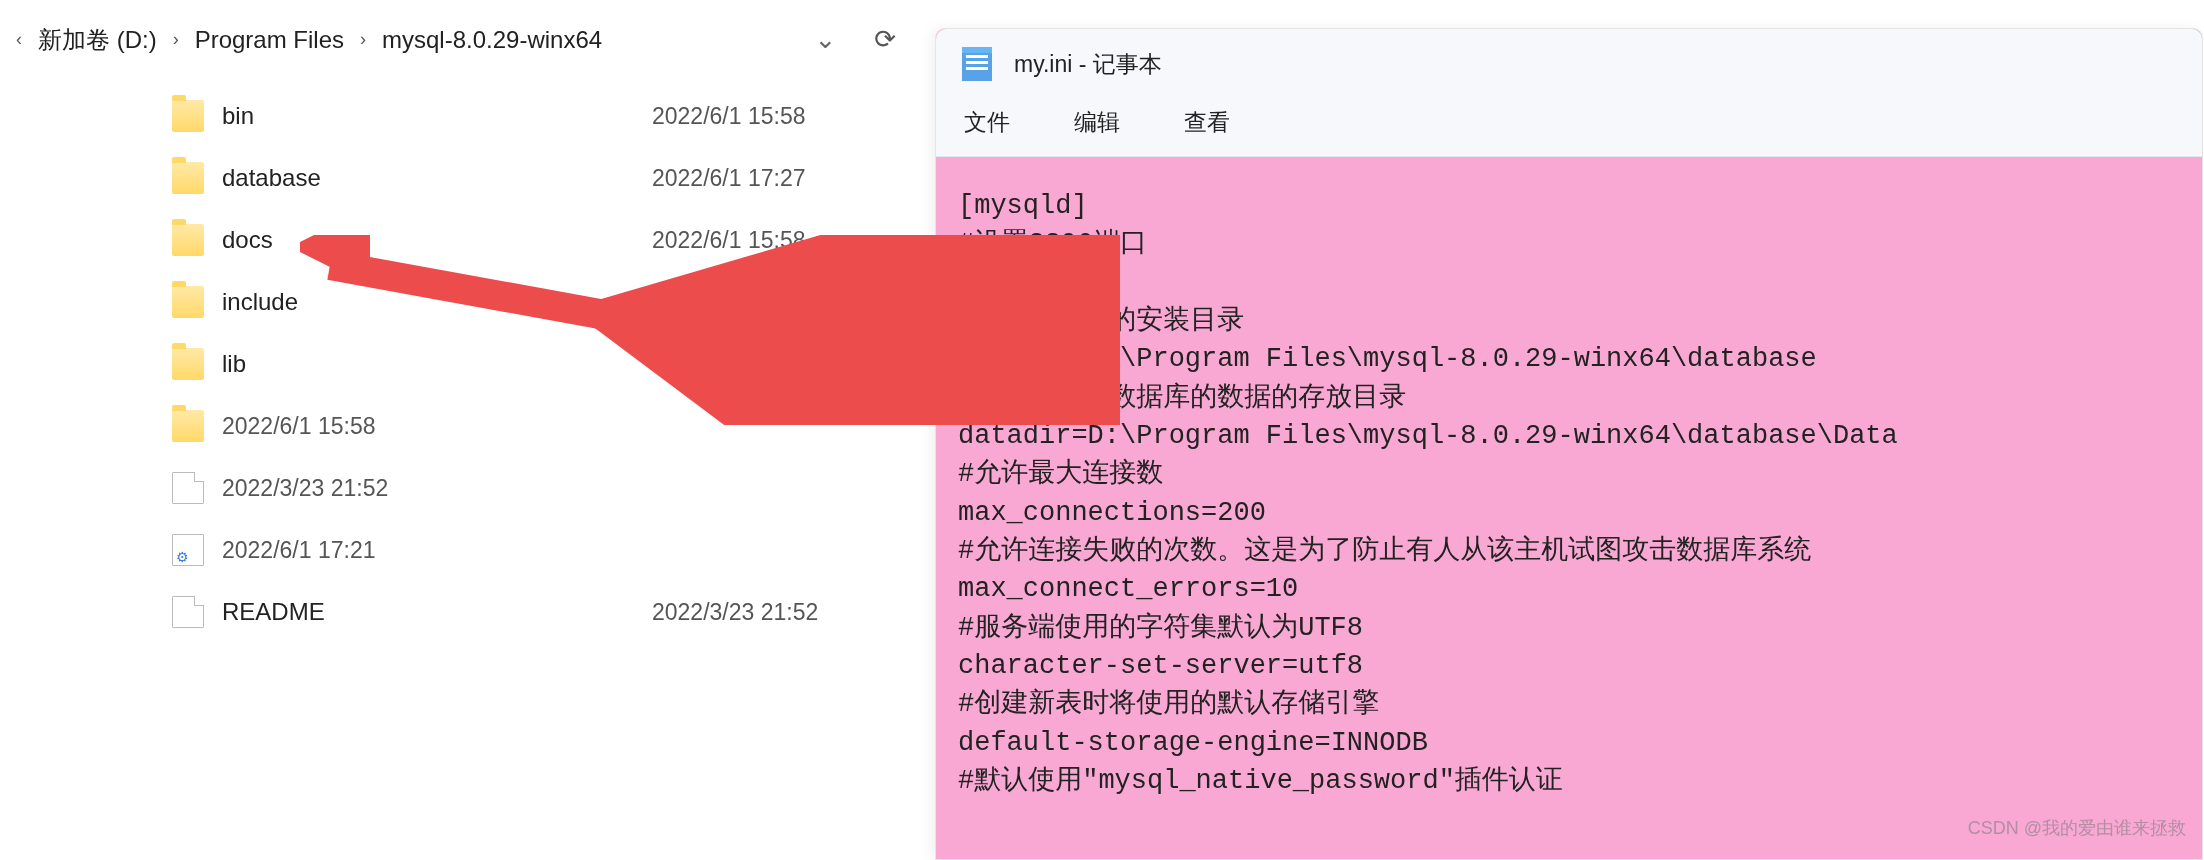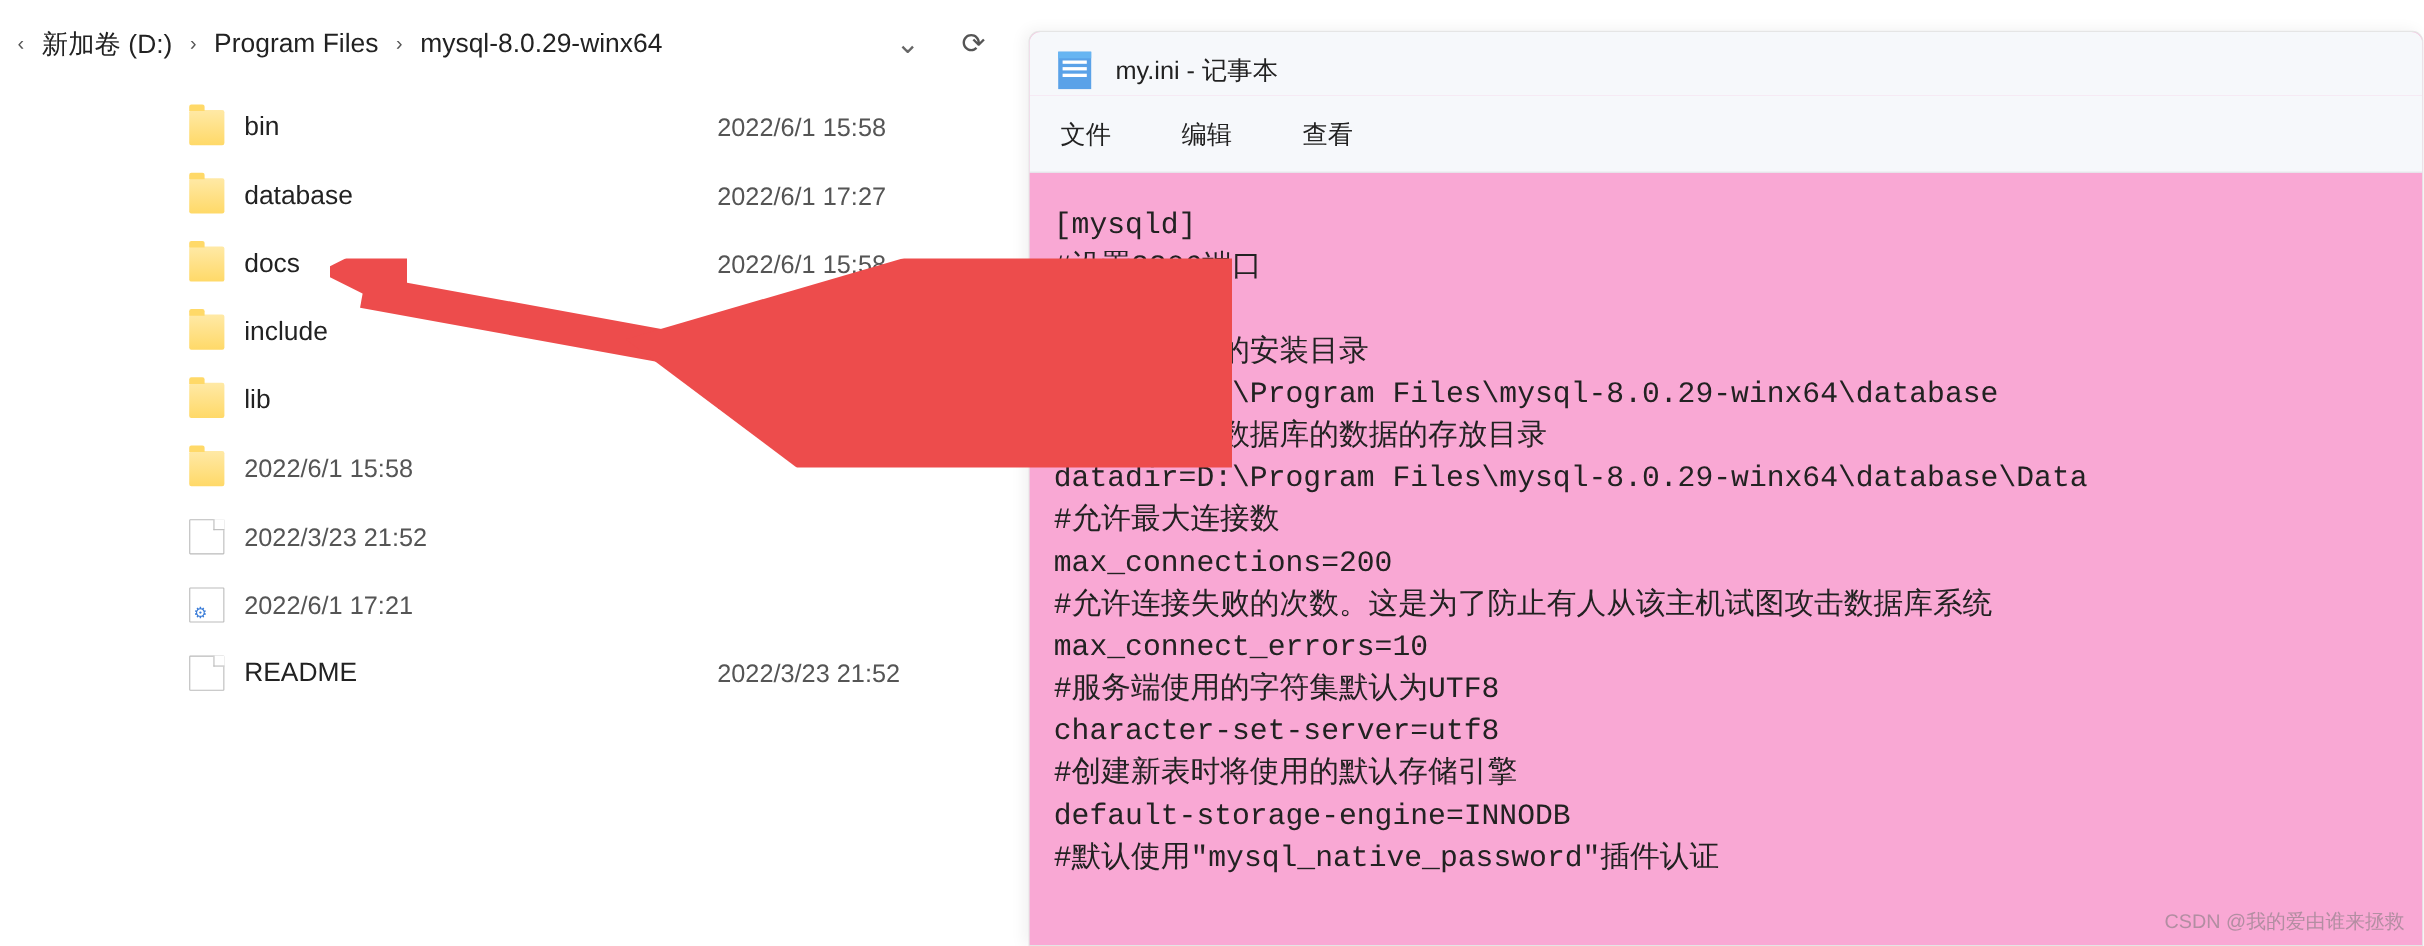--- a/index.html
+++ b/index.html
@@ -154,21 +154,21 @@
 
 .arrow {
   position: absolute;
   left: 300px; top: 235px;
   width: 820px; height: 190px;
   pointer-events: none;
 }
 
 .watermark {
   position: absolute;
-  right: 18px; bottom: 10px;
+  right: 18px; bottom: 20px;
   font-size: 18px; color: rgba(120,120,120,0.55);
 }
 </style>
 </head>
 <body>
 
 <div class="left-sliver">al</div>
 <div class="left-bar"></div>
 
 <div class="explorer">

